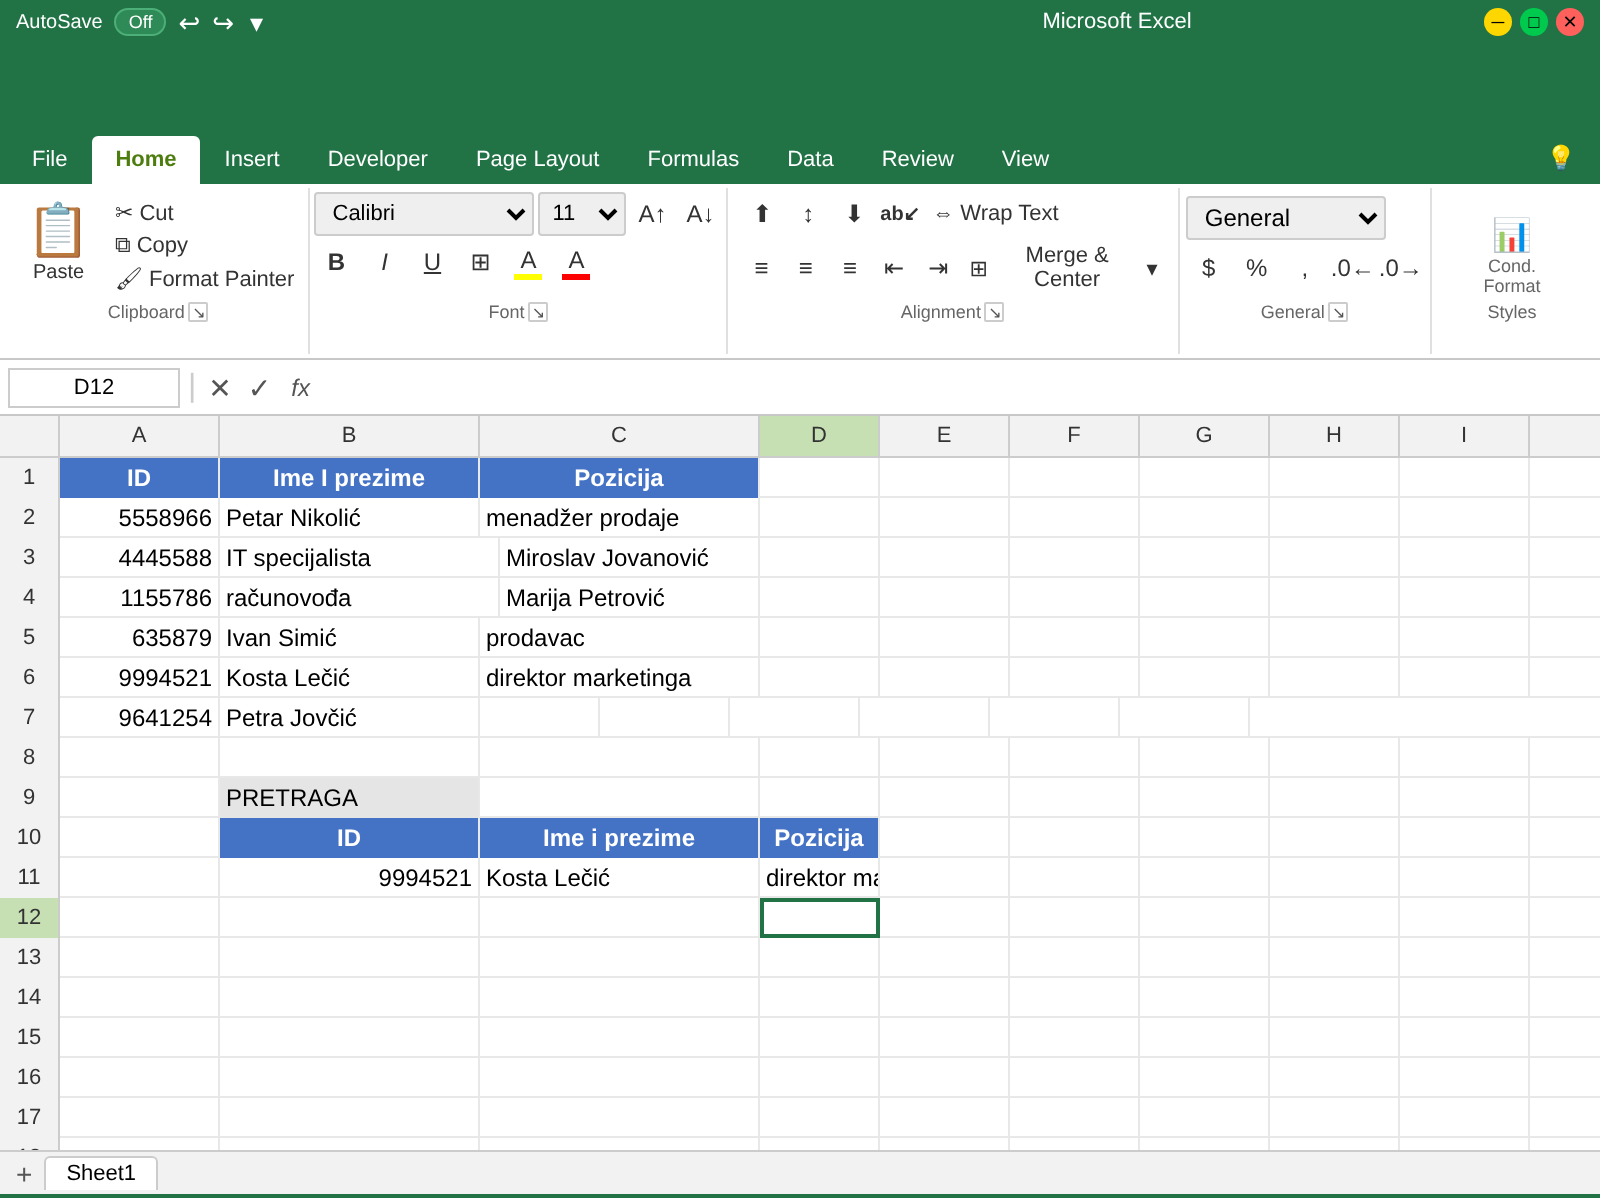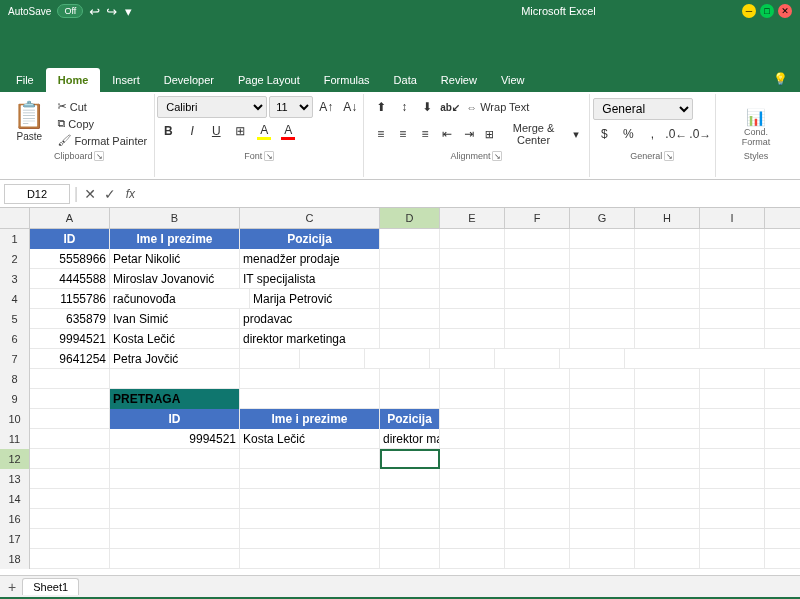--- a/index.html
+++ b/index.html
@@ -193,21 +193,21 @@
       display: flex;
       align-items: center;
       height: 28px;
       border-bottom: 1px solid #c8c8c8;
       background: #fff;
       padding: 0 4px;
       gap: 4px;
     }
     .cell-ref {
       border: 1px solid #ccc;
-      width: 66px;
+      width: 86px;
       height: 20px;
       font-size: 11px;
       padding: 0 4px;
       text-align: center;
     }
     .formula-divider { color: #ccc; font-size: 16px; }
     .fx-btn { background: none; border: none; cursor: pointer; font-style: italic; font-size: 12px; color: #555; padding: 0 4px; }
     .formula-input { flex: 1; border: none; outline: none; font-size: 12px; }
     .checkmark-btn, .cross-btn { background: none; border: none; cursor: pointer; font-size: 14px; color: #555; padding: 0 2px; }
 
@@ -278,21 +278,21 @@
       cursor: cell;
       position: relative;
     }
     .cell.selected { outline: 2px solid #217346; outline-offset: -2px; z-index: 1; }
     .cell.header-style {
       background: #4472c4;
       color: white;
       font-weight: bold;
       justify-content: center;
     }
-    .cell.yellow-bg { background: #0f766e; font-weight: bold; }
+    .cell.yellow-bg { background: #e5e5e5; font-weight: normal; }
     .cell.result-header {
       background: #4472c4;
       color: white;
       font-weight: bold;
       justify-content: center;
     }
     .cell.right-align { justify-content: flex-end; }
 
     
     .col-a { width: 80px; min-width: 80px; }
@@ -598,22 +598,22 @@
       <div class="cell col-e"></div>
       <div class="cell col-f"></div>
       <div class="cell col-g"></div>
       <div class="cell col-h"></div>
       <div class="cell col-i"></div>
     </div>
 
     <div class="sheet-row">
       <div class="row-header">3</div>
       <div class="cell col-a right-align">4445588</div>
+      <div class="cell col-c">IT specijalista</div>
       <div class="cell col-b">Miroslav Jovanović</div>
-      <div class="cell col-c">IT specijalista</div>
       <div class="cell col-d"></div>
       <div class="cell col-e"></div>
       <div class="cell col-f"></div>
       <div class="cell col-g"></div>
       <div class="cell col-h"></div>
       <div class="cell col-i"></div>
     </div>
 
     <div class="sheet-row">
       <div class="row-header">4</div>
@@ -738,20 +738,32 @@
         <div class="cell col-c"></div>
         <div class="cell col-d"></div>
         <div class="cell col-e"></div>
         <div class="cell col-f"></div>
         <div class="cell col-g"></div>
         <div class="cell col-h"></div>
         <div class="cell col-i"></div>
       </div>
     <div class="sheet-row">
         <div class="row-header">14</div>
+        <div class="cell col-a"></div>
+        <div class="cell col-b"></div>
+        <div class="cell col-c"></div>
+        <div class="cell col-d"></div>
+        <div class="cell col-e"></div>
+        <div class="cell col-f"></div>
+        <div class="cell col-g"></div>
+        <div class="cell col-h"></div>
+        <div class="cell col-i"></div>
+      </div>
+    <div class="sheet-row">
+        <div class="row-header">15</div>
         <div class="cell col-a"></div>
         <div class="cell col-b"></div>
         <div class="cell col-c"></div>
         <div class="cell col-d"></div>
         <div class="cell col-e"></div>
         <div class="cell col-f"></div>
         <div class="cell col-g"></div>
         <div class="cell col-h"></div>
         <div class="cell col-i"></div>
       </div>

